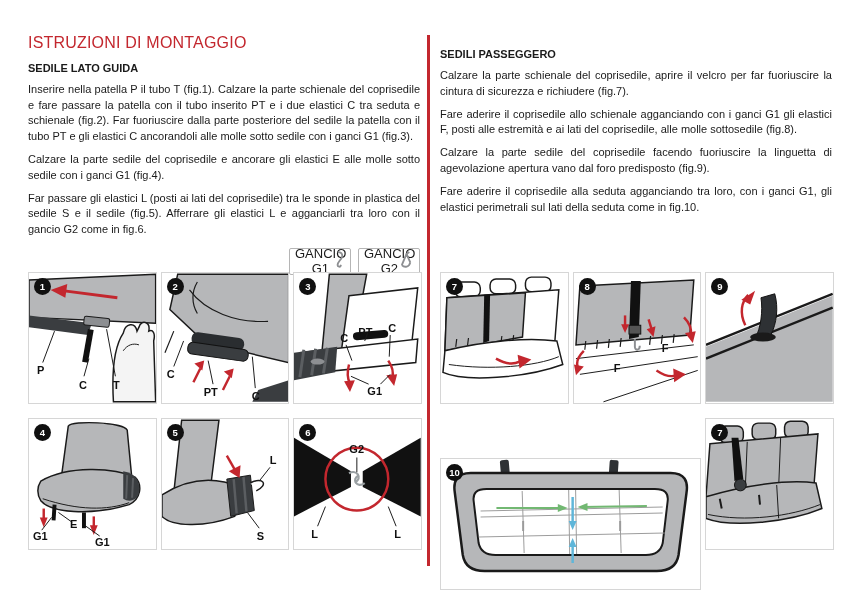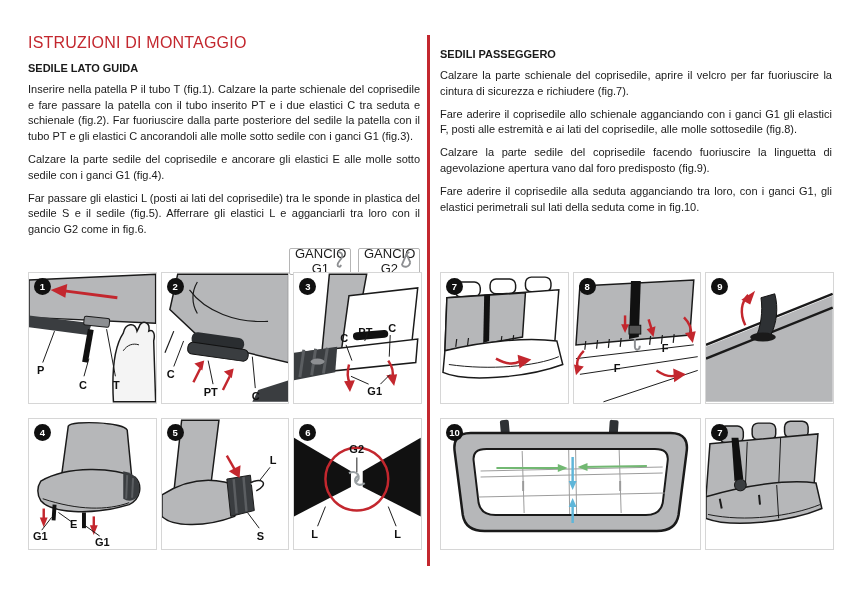--- a/index.html
+++ b/index.html
@@ -27,21 +27,21 @@
   }
   .hook-text{font-size:13px;font-weight:normal;line-height:1.15;text-align:right;width:34px;}
   .divider{position:absolute;left:427px;top:35px;width:3px;height:531px;background:var(--accent,#c3272e);}
   .figs{position:absolute;top:272px;width:394px;display:grid;grid-template-columns:repeat(3,1fr);gap:14px 4px;}
   .figs-left{left:28px;}
   .figs-right{left:440px;}
   .panel{
     position:relative;height:132px;background:#fff;border:1px solid #d6d6d6;
     box-sizing:border-box;overflow:hidden;
   }
-  .panel.wide{grid-column:span 2;}
+  .panel.wide{grid-column:span 2;margin-top:40px;}
   .panel svg{position:absolute;left:0;top:0;width:100%;height:100%;}
   .badge{
     position:absolute;top:5px;left:5px;width:17px;height:17px;border-radius:50%;
     background:#101010;color:#fff;font-size:9.5px;font-weight:bold;
     display:flex;align-items:center;justify-content:center;z-index:4;
   }
   .flabel{
     position:absolute;z-index:3;font-size:11px;font-weight:bold;color:#101010;line-height:1;
   }
 </style>

